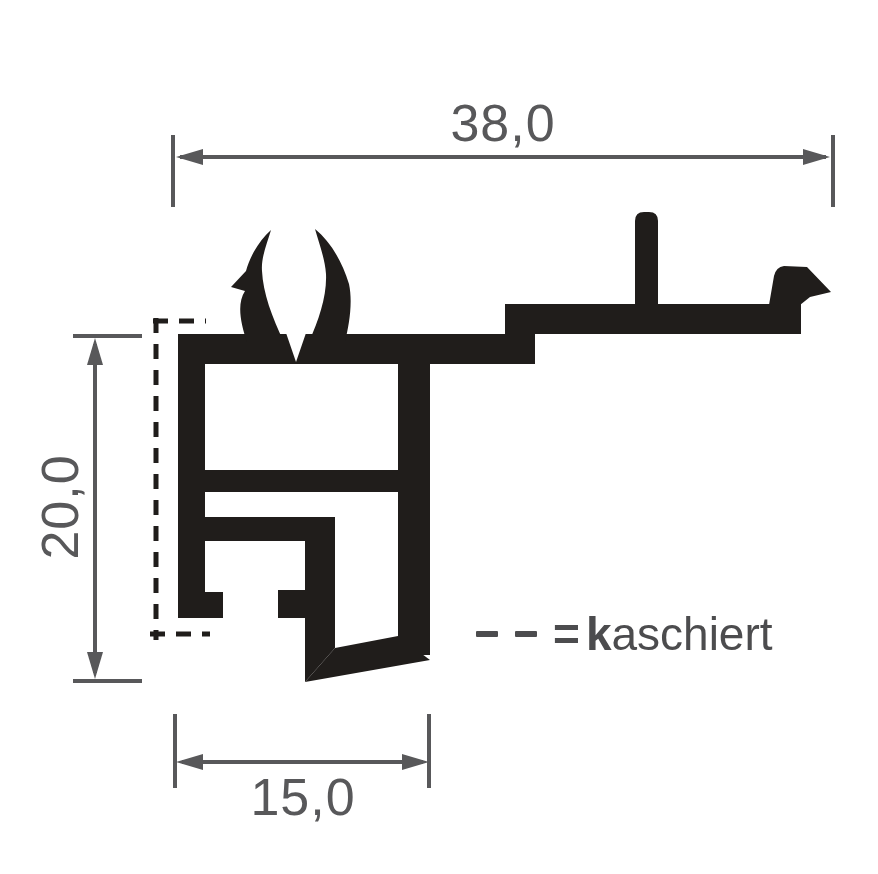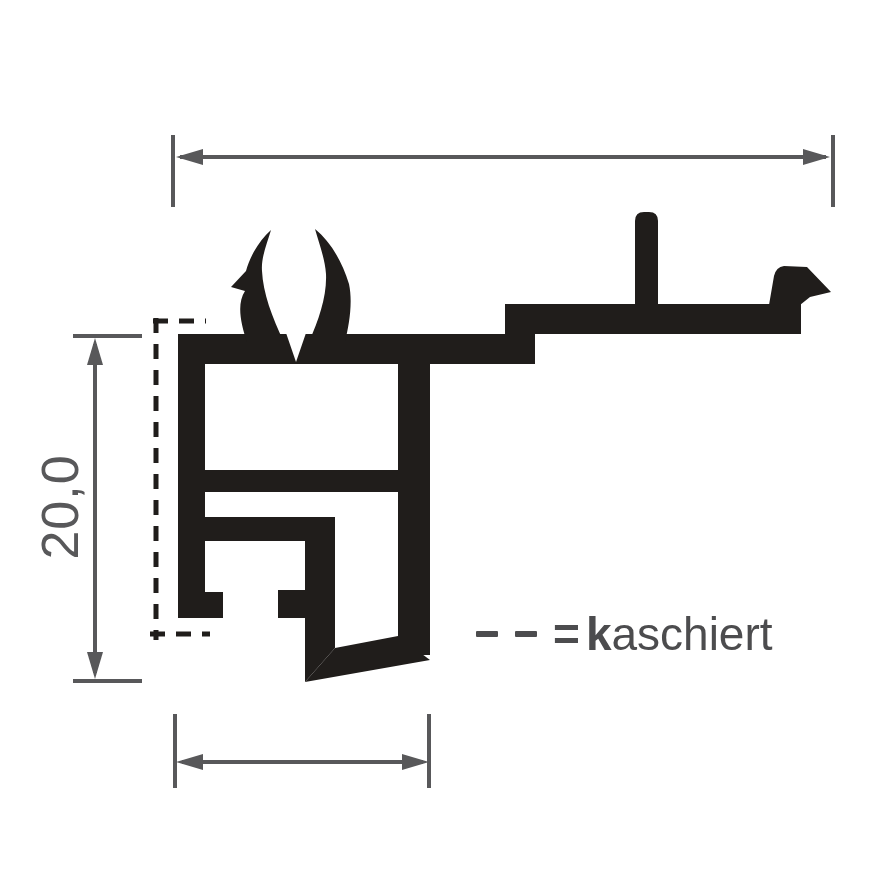--- a/index.html
+++ b/index.html
@@ -119,21 +119,23 @@
     <g fill="var(--dimension)" stroke="none">
       <polygon points="176,157 203,149 203,165"></polygon>
       <polygon points="830,157 803,149 803,165"></polygon>
       <polygon points="95,338 87,365 103,365"></polygon>
       <polygon points="95,679 87,652 103,652"></polygon>
       <polygon points="176,762 203,754 203,770"></polygon>
       <polygon points="429,762 402,754 402,770"></polygon>
     </g>
   </svg>
 
+  <div class="dim-label dim-label-top">38,0</div>
   <div class="dim-label dim-label-left">20,0</div>
+  <div class="dim-label dim-label-bottom">15,0</div>
 
   <div class="legend">
     <span class="dash"></span>
     <span class="dash"></span>
     <span class="eq">=</span>
     <span class="term"><b>k</b><span>aschiert</span></span>
   </div>
 
 </div>
 

